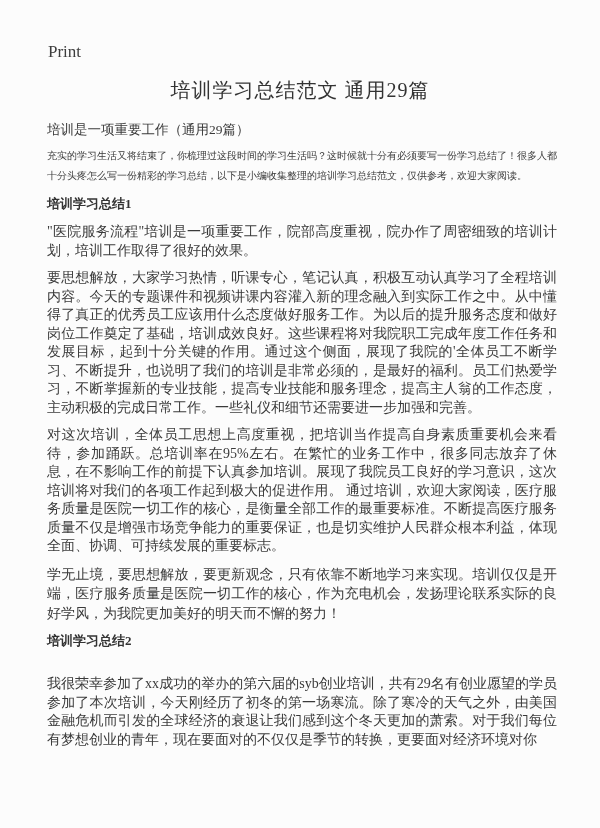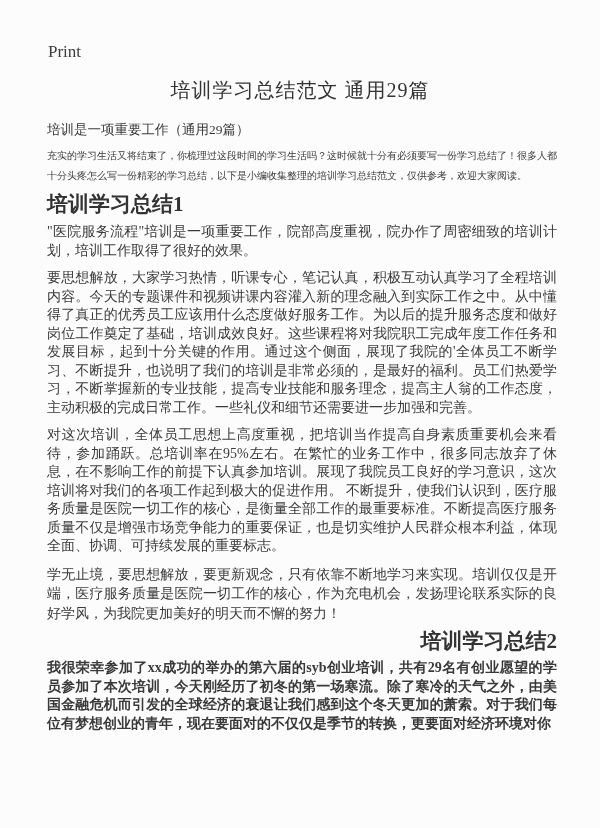--- a/index.html
+++ b/index.html
@@ -45,41 +45,39 @@
   }
   p.intro {
     margin: 6px 43px 0 47px;
     font-size: 10px;
     line-height: 20px;
     text-align: justify;
     word-break: break-all;
   }
   h2.section-heading {
     margin: 8px 43px 0 47px;
-    font-size: 21px;
+    font-size: 13px;
     line-height: 20px;
     font-weight: 700;
     color: #333333;
   }
   h2.section-heading.second {
-    text-align: right;
   }
   p.body-para {
     margin: 9px 43px 0 47px;
     font-size: 14px;
     line-height: 18.5px;
     text-align: justify;
     word-break: break-all;
   }
   p.body-para.loose {
     line-height: 19.5px;
   }
   p.body-para.last {
-    margin-top: 8px;
-    font-weight: bold;
+    margin-top: 24px;
   }
 </style>
 </head>
 <body>
 
 <div class="page">
 
   <a class="print-link">Print</a>
 
   <h1 class="doc-title">培训学习总结范文 通用29篇</h1>
@@ -87,21 +85,21 @@
   <div class="doc-subtitle">培训是一项重要工作（通用29篇）</div>
 
   <p class="intro">充实的学习生活又将结束了，你梳理过这段时间的学习生活吗？这时候就十分有必须要写一份学习总结了！很多人都十分头疼怎么写一份精彩的学习总结，以下是小编收集整理的培训学习总结范文，仅供参考，欢迎大家阅读。</p>
 
   <h2 class="section-heading">培训学习总结1</h2>
 
   <p class="body-para">"医院服务流程"培训是一项重要工作，院部高度重视，院办作了周密细致的培训计划，培训工作取得了很好的效果。</p>
 
   <p class="body-para">要思想解放，大家学习热情，听课专心，笔记认真，积极互动认真学习了全程培训内容。今天的专题课件和视频讲课内容灌入新的理念融入到实际工作之中。从中懂得了真正的优秀员工应该用什么态度做好服务工作。为以后的提升服务态度和做好岗位工作奠定了基础，培训成效良好。这些课程将对我院职工完成年度工作任务和发展目标，起到十分关键的作用。通过这个侧面，展现了我院的'全体员工不断学习、不断提升，也说明了我们的培训是非常必须的，是最好的福利。员工们热爱学习，不断掌握新的专业技能，提高专业技能和服务理念，提高主人翁的工作态度，主动积极的完成日常工作。一些礼仪和细节还需要进一步加强和完善。</p>
 
-  <p class="body-para">对这次培训，全体员工思想上高度重视，把培训当作提高自身素质重要机会来看待，参加踊跃。总培训率在95%左右。在繁忙的业务工作中，很多同志放弃了休息，在不影响工作的前提下认真参加培训。展现了我院员工良好的学习意识，这次培训将对我们的各项工作起到极大的促进作用。 不断提升，使我们认识到，医疗服务质量是医院一切工作的核心，是衡量全部工作的最重要标准。不断提高医疗服务质量不仅是增强市场竞争能力的重要保证，也是切实维护人民群众根本利益，体现全面、协调、可持续发展的重要标志。</p>
+  <p class="body-para">对这次培训，全体员工思想上高度重视，把培训当作提高自身素质重要机会来看待，参加踊跃。总培训率在95%左右。在繁忙的业务工作中，很多同志放弃了休息，在不影响工作的前提下认真参加培训。展现了我院员工良好的学习意识，这次培训将对我们的各项工作起到极大的促进作用。 通过培训，欢迎大家阅读，医疗服务质量是医院一切工作的核心，是衡量全部工作的最重要标准。不断提高医疗服务质量不仅是增强市场竞争能力的重要保证，也是切实维护人民群众根本利益，体现全面、协调、可持续发展的重要标志。</p>
 
   <p class="body-para loose">学无止境，要思想解放，要更新观念，只有依靠不断地学习来实现。培训仅仅是开端，医疗服务质量是医院一切工作的核心，作为充电机会，发扬理论联系实际的良好学风，为我院更加美好的明天而不懈的努力！</p>
 
   <h2 class="section-heading second">培训学习总结2</h2>
 
   <p class="body-para last">我很荣幸参加了xx成功的举办的第六届的syb创业培训，共有29名有创业愿望的学员参加了本次培训，今天刚经历了初冬的第一场寒流。除了寒冷的天气之外，由美国金融危机而引发的全球经济的衰退让我们感到这个冬天更加的萧索。对于我们每位有梦想创业的青年，现在要面对的不仅仅是季节的转换，更要面对经济环境对你</p>
 
 </div>
 
 </body></html>

